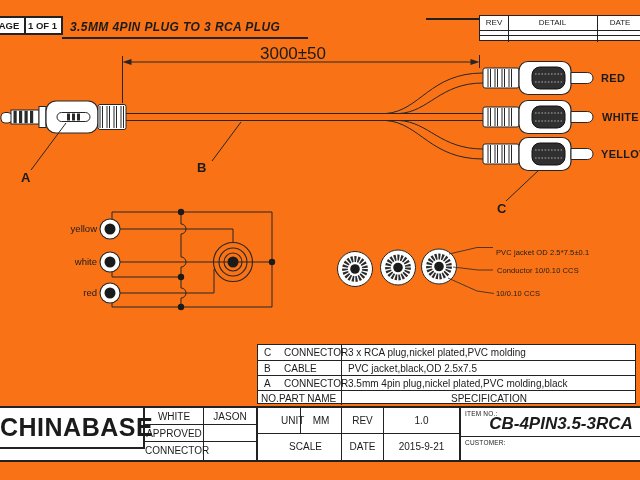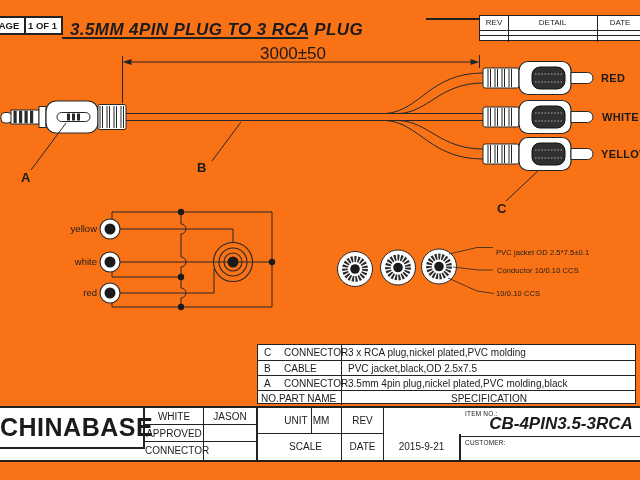--- a/index.html
+++ b/index.html
@@ -8,21 +8,21 @@
     background:#f97316; font-family:"Liberation Sans", sans-serif; color:#1b1b1b;
   }
   .abs { position:absolute; box-sizing:border-box; }
   .txt { position:absolute; white-space:nowrap; color:#1b1b1b; }
 
   
   .age-box { left:-8px; top:16px; width:71px; height:19px; border:2px solid #222; background:#fff; }
   .age-cell { position:absolute; top:0; height:15px; line-height:15px; font-size:9.5px; font-weight:bold; text-align:center; }
   .age-l { left:0; width:30px; border-right:2px solid #222; }
   .age-r { left:30px; width:37px; }
-  .sheet-title { left:70px; top:20px; font-size:17px; font-weight:bold; font-style:italic; letter-spacing:0.4px; }
+  .sheet-title { left:70px; top:20px; font-size:12px; font-weight:bold; font-style:italic; letter-spacing:0.4px; }
   .title-underline { left:62px; top:37px; width:246px; height:2px; background:#222; }
   .top-right-line { left:426px; top:18px; width:53px; height:2px; background:#222; }
 
   .rev-table { left:479px; top:15px; width:163px; height:26px; border:1px solid #222; background:#fff; }
   .rev-h { position:absolute; top:0; height:14px; line-height:13px; font-size:8px; text-align:center; border-bottom:1px solid #222; }
   .rev-c1 { left:0; width:28px; border-right:1px solid #222; }
   .rev-c2 { left:28px; width:89px; border-right:1px solid #222; }
   .rev-c3 { left:117px; width:46px; }
   .rev-row { position:absolute; left:0; width:163px; height:0; border-bottom:1px solid #222; }
   .rev-v1 { position:absolute; left:28px; top:14px; width:0; height:12px; border-right:1px solid #222; }
@@ -242,25 +242,26 @@
   <div class="abs title-block">
     <div class="tb-cell company-box">CHINABASE</div>
 
     <div class="tb-cell cb-r1 cb-b1" style="left:148px;top:0;width:59px;height:17px;line-height:17px;">WHITE</div>
     <div class="tb-cell cb-r2 cb-b1" style="left:207px;top:0;width:54px;height:17px;line-height:17px;">JASON</div>
     <div class="tb-cell cb-r1 cb-b1" style="left:148px;top:17px;width:59px;height:17px;line-height:17px;">APPROVED</div>
     <div class="tb-cell cb-r2 cb-b1" style="left:207px;top:17px;width:54px;height:17px;line-height:17px;"></div>
     <div class="tb-cell cb-r1" style="left:148px;top:34px;width:59px;height:18px;line-height:18px;">CONNECTOR</div>
     <div class="tb-cell cb-r2" style="left:207px;top:34px;width:54px;height:18px;line-height:18px;"></div>
 
-    <div class="tb-cell cb-r1 cb-b1" style="left:261px;top:0;width:54px;height:26px;line-height:26px;padding-left:23px;">UNIT</div>
+    <div class="tb-cell cb-r1 cb-b1" style="left:261px;top:0;width:43px;height:26px;line-height:26px;padding-left:23px;">UNIT</div>
     <div class="tb-cell cb-r1 cb-b1" style="left:304px;top:0;width:41px;height:26px;line-height:26px;">MM</div>
     <div class="tb-cell cb-r1" style="left:261px;top:26px;width:84px;height:26px;line-height:26px;padding-left:12px;">SCALE</div>
 
     <div class="tb-cell cb-r1 cb-b1" style="left:345px;top:0;width:42px;height:26px;line-height:26px;">REV</div>
+    <div class="tb-cell cb-r2 cb-b1" style="left:387px;top:0;width:77px;height:26px;line-height:26px;">1.0</div>
     <div class="tb-cell cb-r1" style="left:345px;top:26px;width:42px;height:26px;line-height:26px;">DATE</div>
     <div class="tb-cell cb-r2" style="left:387px;top:26px;width:77px;height:26px;line-height:26px;">2015-9-21</div>
 
     <div class="tb-cell cb-b1" style="left:464px;top:0;width:183px;height:29px;">
       <span class="small-lbl">ITEM NO.:</span>
       <span class="item-value">CB-4PIN3.5-3RCA</span>
     </div>
     <div class="tb-cell" style="left:464px;top:29px;width:183px;height:23px;">
       <span class="small-lbl">CUSTOMER:</span>
       <span class="small-lbl" style="top:10px;"></span>

